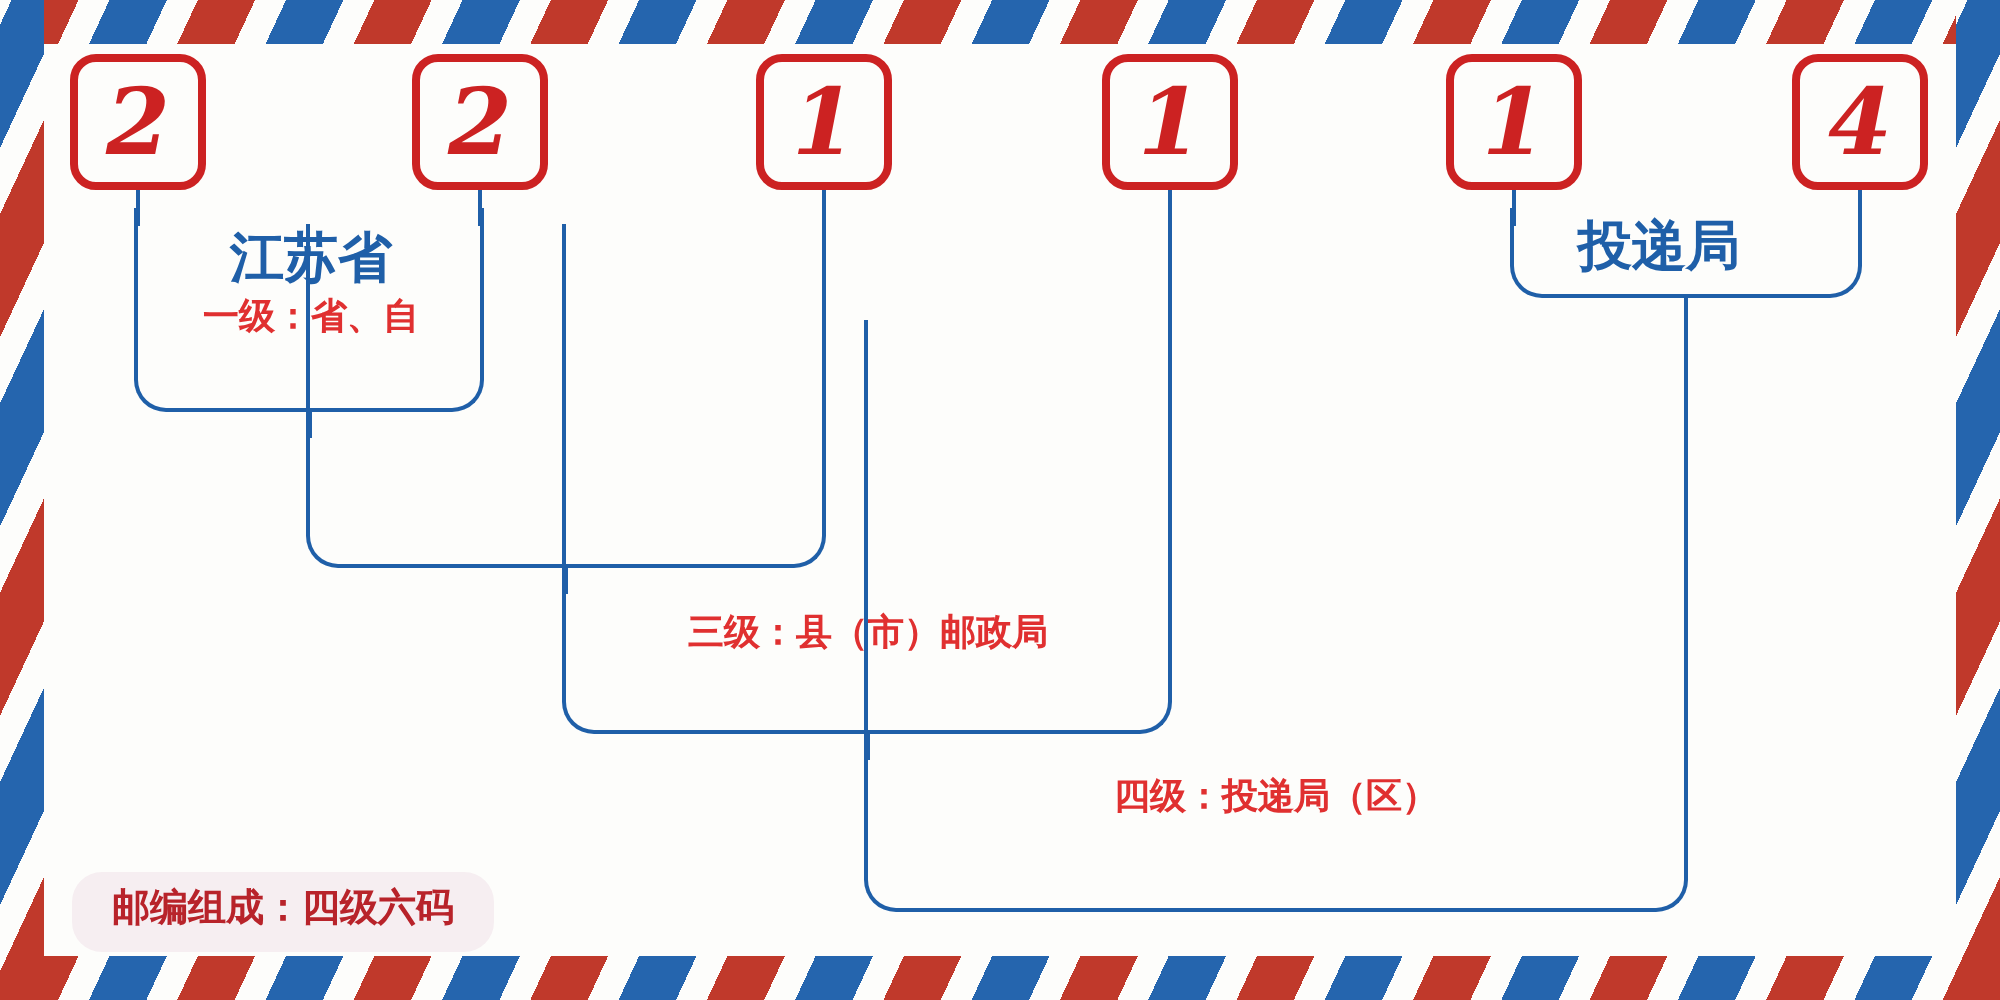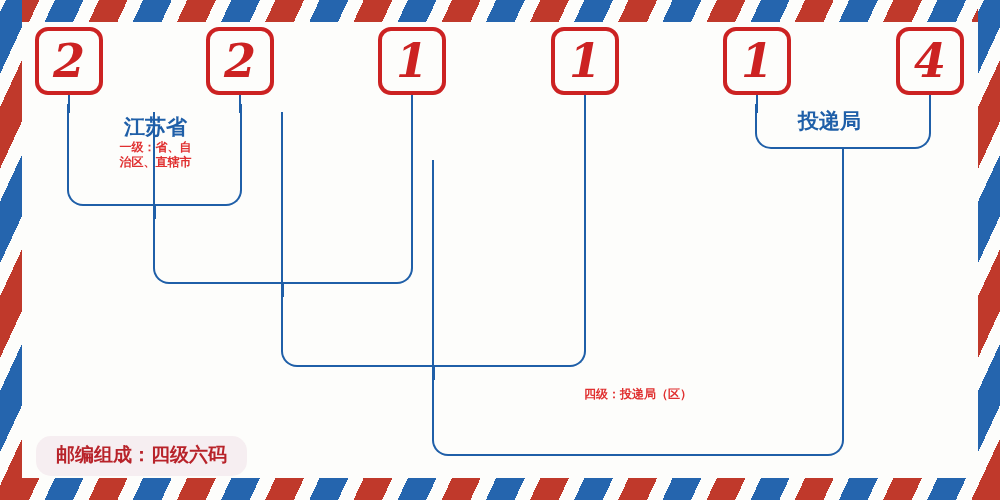--- a/index.html
+++ b/index.html
@@ -70,29 +70,29 @@
     z-index:10;
     box-sizing:border-box;
   }
 
   
   .label-group{position:absolute;z-index:20;text-align:center;}
   .label-title{
     color:#1f5fa8;
     font-family:"DejaVu Serif","Liberation Serif",serif;
     font-weight:bold;
-    font-size:21px;
+    font-size:27px;
     line-height:1.22;
     white-space:nowrap;
   }
   .label-sub{
     color:#e03030;
     font-family:"DejaVu Sans","Liberation Sans",sans-serif;
     font-weight:bold;
-    font-size:12px;
+    font-size:18px;
     line-height:1.30;
   }
   .label-sub.nowrap{white-space:nowrap;}
 
   
   .legend-badge{
     position:absolute;
     left:36px;top:424px;
     padding:9px 20px 11px 20px;
     background:#f6eef1;
@@ -142,32 +142,32 @@
   <div class="vline" style="left:239px;top:95px;height:18px;"></div>
   <div class="vline" style="left:411px;top:95px;height:18px;"></div>
   <div class="vline" style="left:584px;top:95px;height:18px;"></div>
   <div class="vline" style="left:756px;top:95px;height:18px;"></div>
   <div class="vline" style="left:929px;top:95px;height:18px;"></div>
 
   <div class="bracket" style="left:67px;top:104px;width:175px;height:102px;"></div>
   <div class="label-group" style="left:58px;top:114px;width:195px;">
     <div class="label-title">江苏省</div>
     <div class="label-sub nowrap">一级：省、自</div>
-    <div class="label-sub nowrap">治区、直辖市</div>
   </div>
 
   <div class="vline" style="left:154px;top:205px;height:14px;"></div>
 
   <div class="bracket" style="left:153px;top:112px;width:260px;height:172px;"></div>
   <div class="label-group" style="left:180px;top:225px;width:208px;">
   </div>
   <div class="vline" style="left:282px;top:283px;height:14px;"></div>
 
   <div class="bracket" style="left:281px;top:112px;width:305px;height:255px;"></div>
   <div class="label-group" style="left:305px;top:305px;width:258px;">
+    <div class="label-sub nowrap">三级：县（市）邮政局</div>
   </div>
   <div class="vline" style="left:433px;top:366px;height:14px;"></div>
 
   <div class="bracket" style="left:755px;top:104px;width:176px;height:45px;"></div>
   <div class="label-group" style="left:757px;top:108px;width:145px;">
     <div class="label-title">投递局</div>
   </div>
 
   <div class="vline" style="left:842px;top:148px;height:14px;"></div>
 

